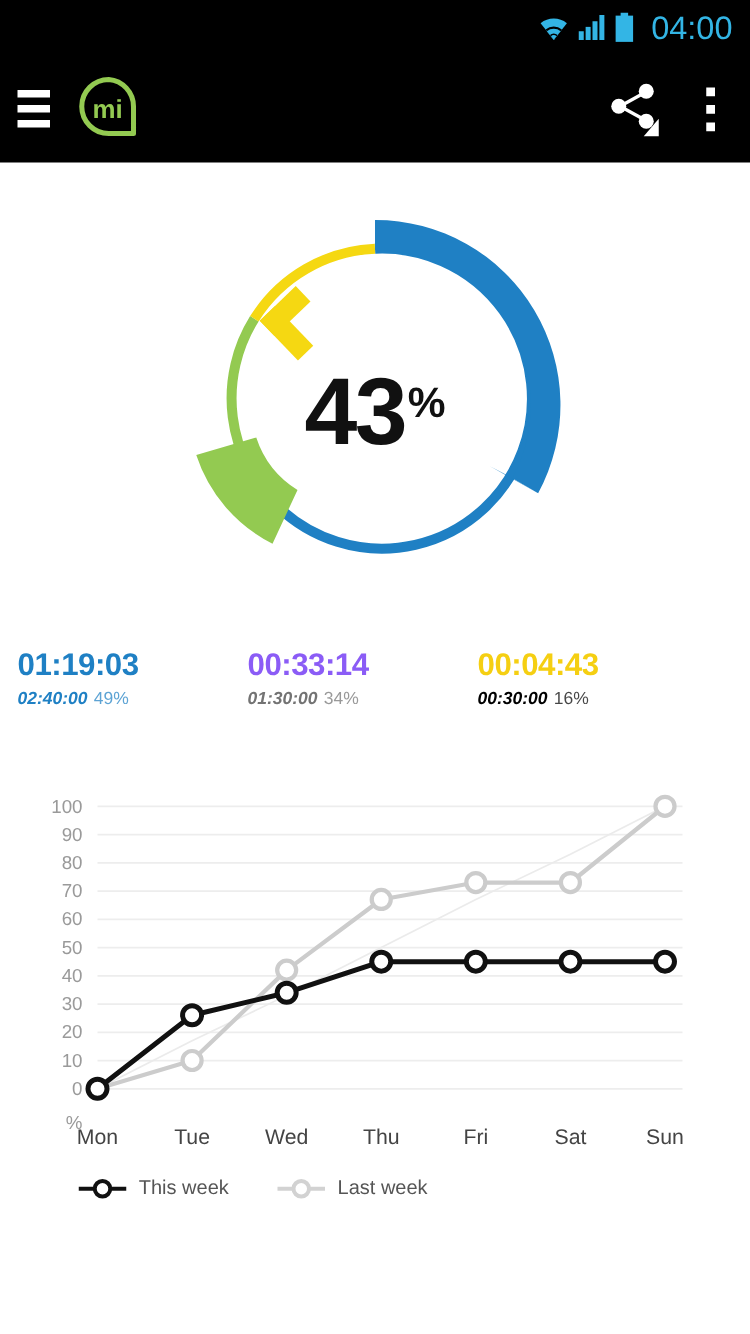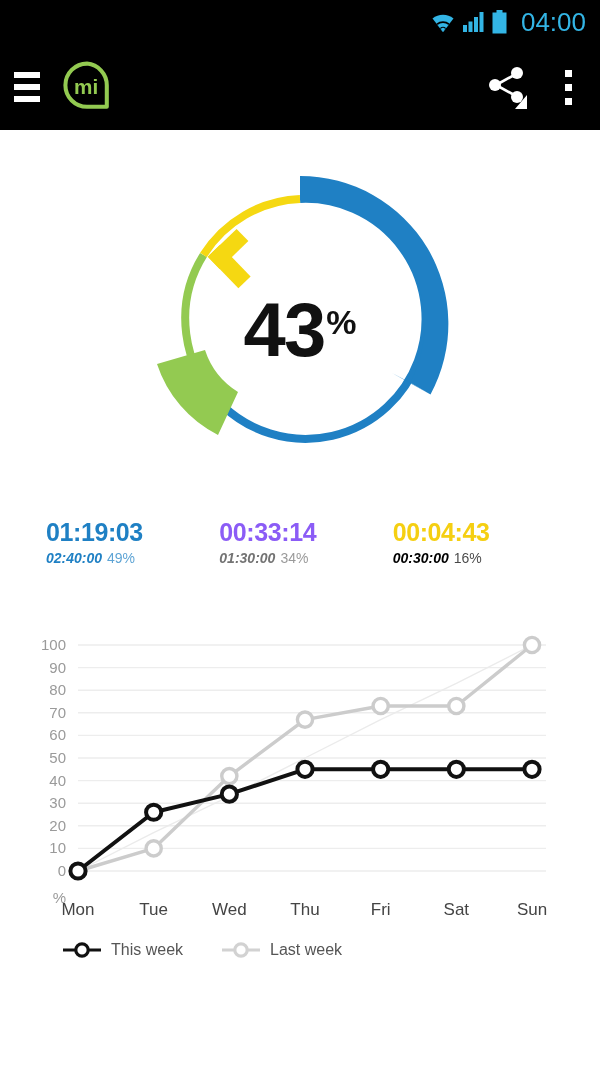--- a/index.html
+++ b/index.html
@@ -136,21 +136,21 @@
     font-size: 34px;
     font-weight: bold;
     color: #111111;
     vertical-align: 22px;
     margin-left: 2px;
   }
 
   
   .stats-row {
     display: flex;
-    padding: 24px 34px 0 46px;
+    padding: 24px 34px 0 14px;
     box-sizing: border-box;
   }
   .stat-col {
     flex: 1 1 0;
     text-align: left;
   }
   .stat-main {
     font-size: 25px;
     font-weight: bold;
     letter-spacing: -0.4px;

